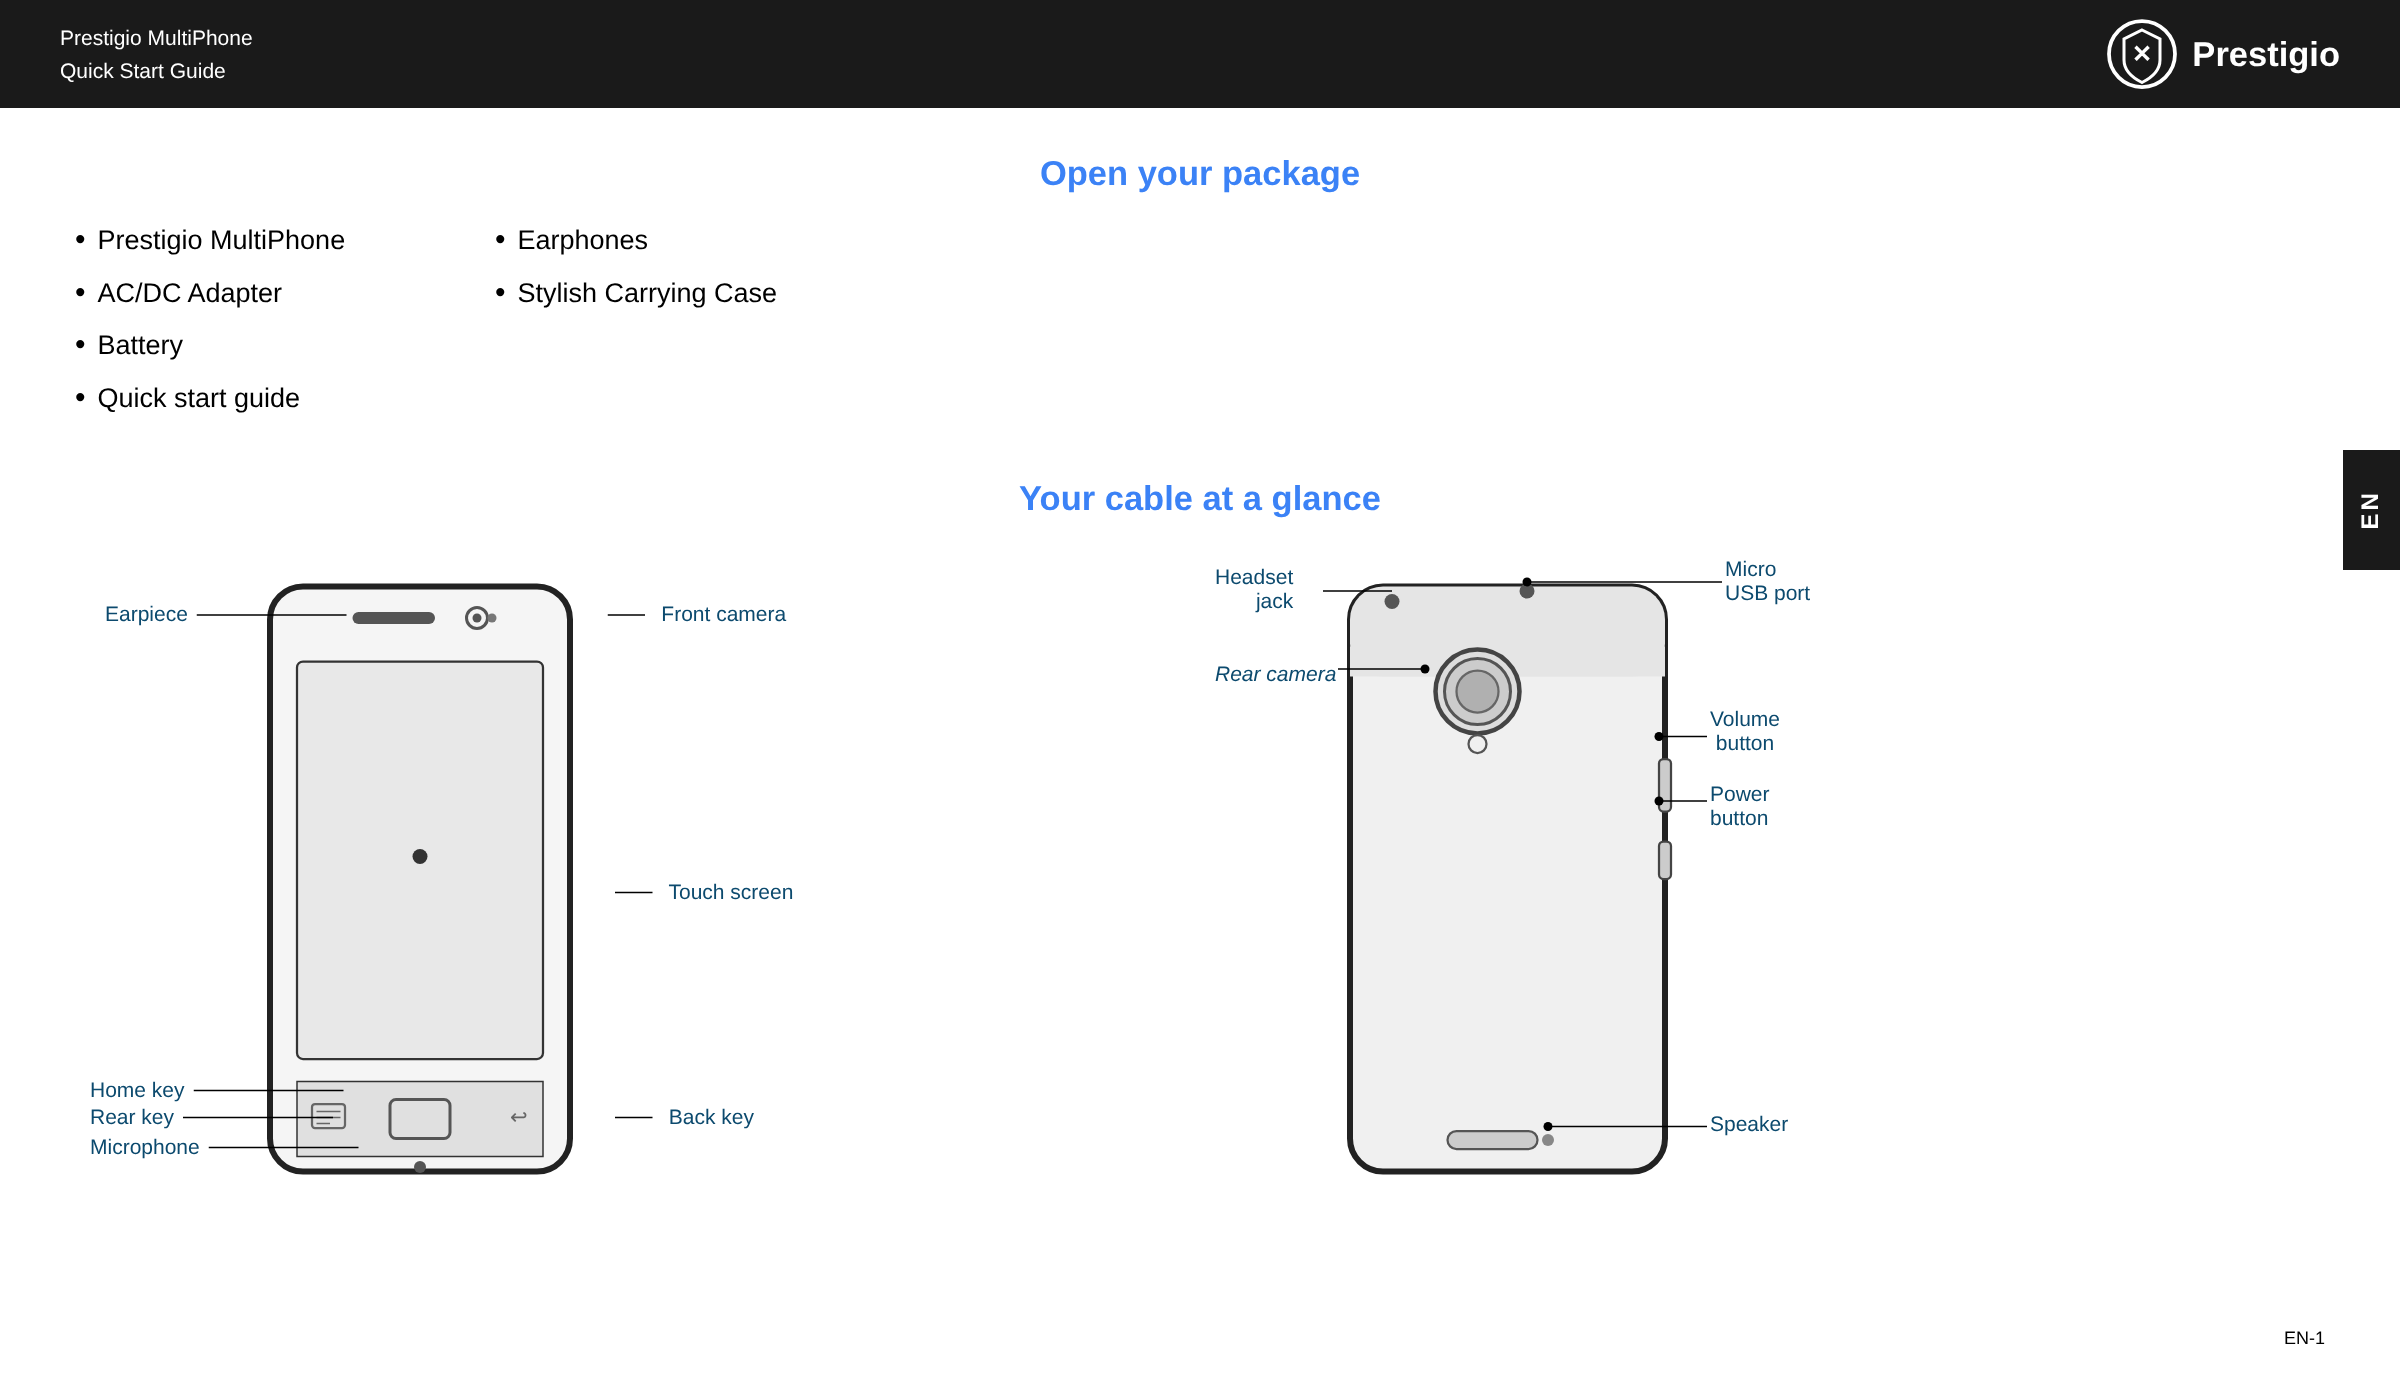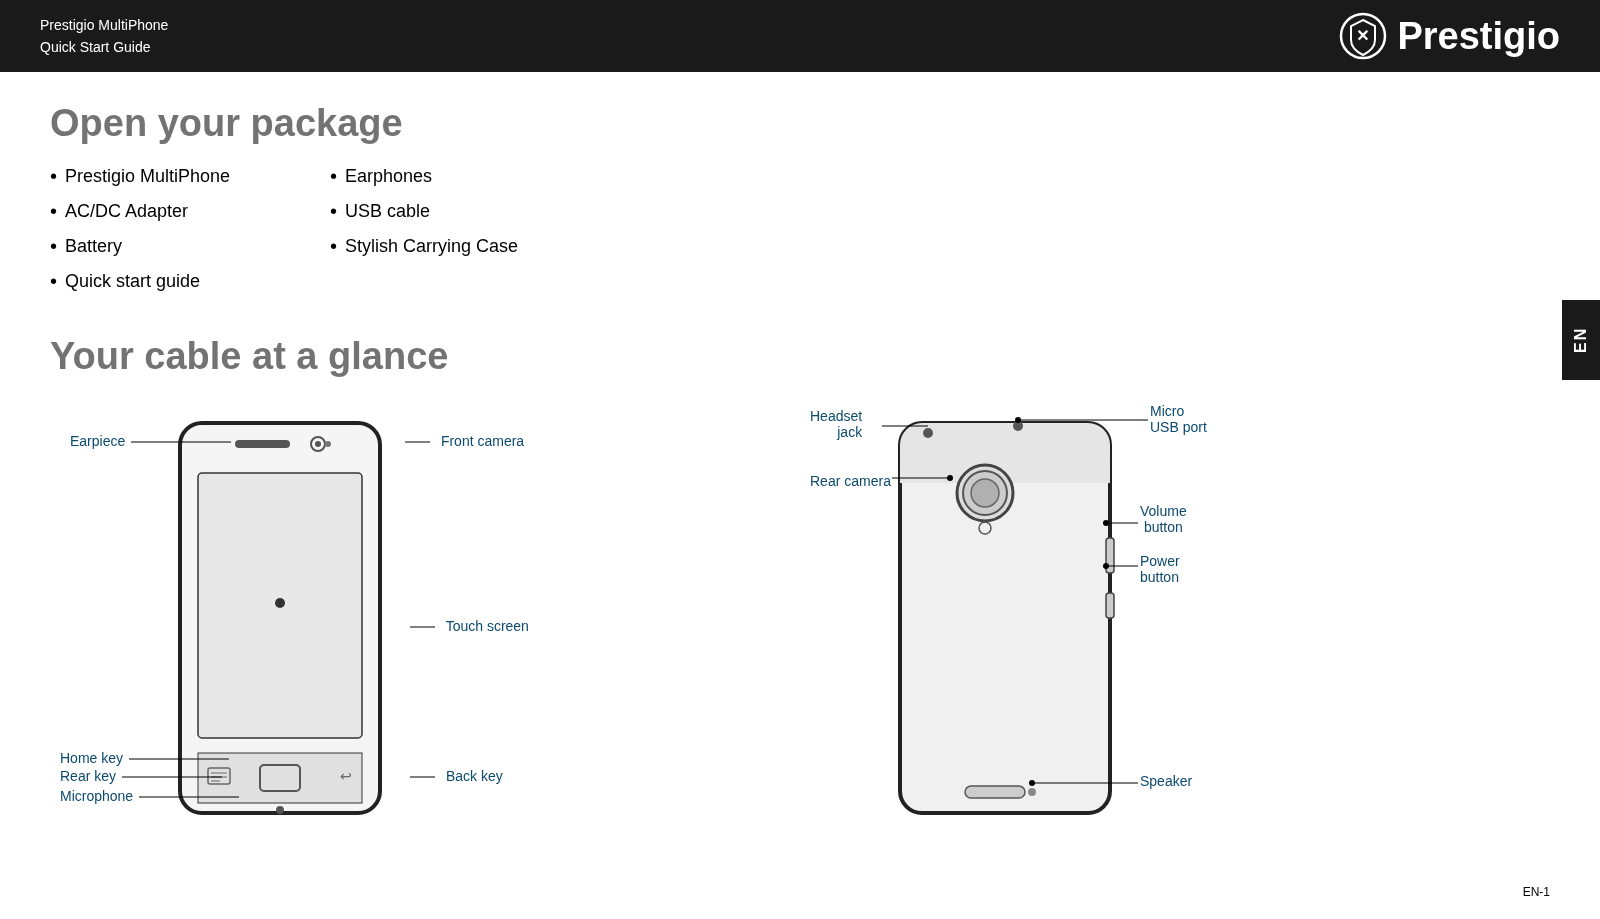--- a/index.html
+++ b/index.html
@@ -31,21 +31,21 @@
       display: flex;
       align-items: center;
       gap: 10px;
     }
     .logo-icon {
       width: 48px;
       height: 48px;
     }
     .logo-name {
       color: #ffffff;
-      font-size: 38px;
+      font-size: 23px;
       font-weight: bold;
     }
 
     
     .en-tab {
       position: absolute;
       right: 0;
       top: 300px;
       background: #1a1a1a;
       color: white;
@@ -62,24 +62,25 @@
       letter-spacing: 2px;
     }
 
     
     .main-content {
       padding: 30px 50px 20px 50px;
     }
 
     
     .section-title {
-      font-size: 38px;
+      font-size: 23px;
       font-weight: bold;
       margin-bottom: 20px;
-      color: #737373;
+      color: #3b82f6;
+      text-align: center;
     }
 
     .package-list {
       display: flex;
       gap: 0;
       margin-bottom: 30px;
     }
     .package-col {
       width: 280px;
     }
@@ -181,23 +182,20 @@
             <span>Quick start guide</span>
           </li>
       </ul>
     </div>
     <div class="package-col">
       <ul>
         <li>
             <span>Earphones</span>
           </li>
         <li>
-            <span>USB cable</span>
-          </li>
-        <li>
             <span>Stylish Carrying Case</span>
           </li>
       </ul>
     </div>
   </div>
 
   <h2 class="section-title">Your cable at a glance</h2>
 
   <div class="glance-section">
 
@@ -319,21 +317,21 @@
 
       <div class="label" style="left:340px; top:5px; text-align:left;">
         <span style="display:block;">Micro</span>
         <span style="display:block;">USB port</span>
       </div>
       <svg style="position:absolute; top:0; left:0; pointer-events:none;" width="500" height="60">
         <line x1="208" y1="22" x2="338" y2="22" stroke="#000" stroke-width="1"></line>
         <circle cx="208" cy="22" r="3" fill="#000"></circle>
       </svg>
 
-      <div class="label" style="left:0px; top:75px; text-align:right;">
+      <div class="label" style="left:0px; top:75px; text-align:right;font-style:italic;">
         <span>Rear camera</span>
       </div>
       <svg style="position:absolute; top:60px; left:0; pointer-events:none;" width="200" height="40">
         <line x1="82" y1="20" x2="140" y2="20" stroke="#000" stroke-width="1"></line>
         <circle cx="140" cy="20" r="3" fill="#000"></circle>
       </svg>
 
       <div class="label" style="left:330px; top:105px; text-align:center;">
         <span style="display:block;">Volume</span>
         <span style="display:block;">button</span>

